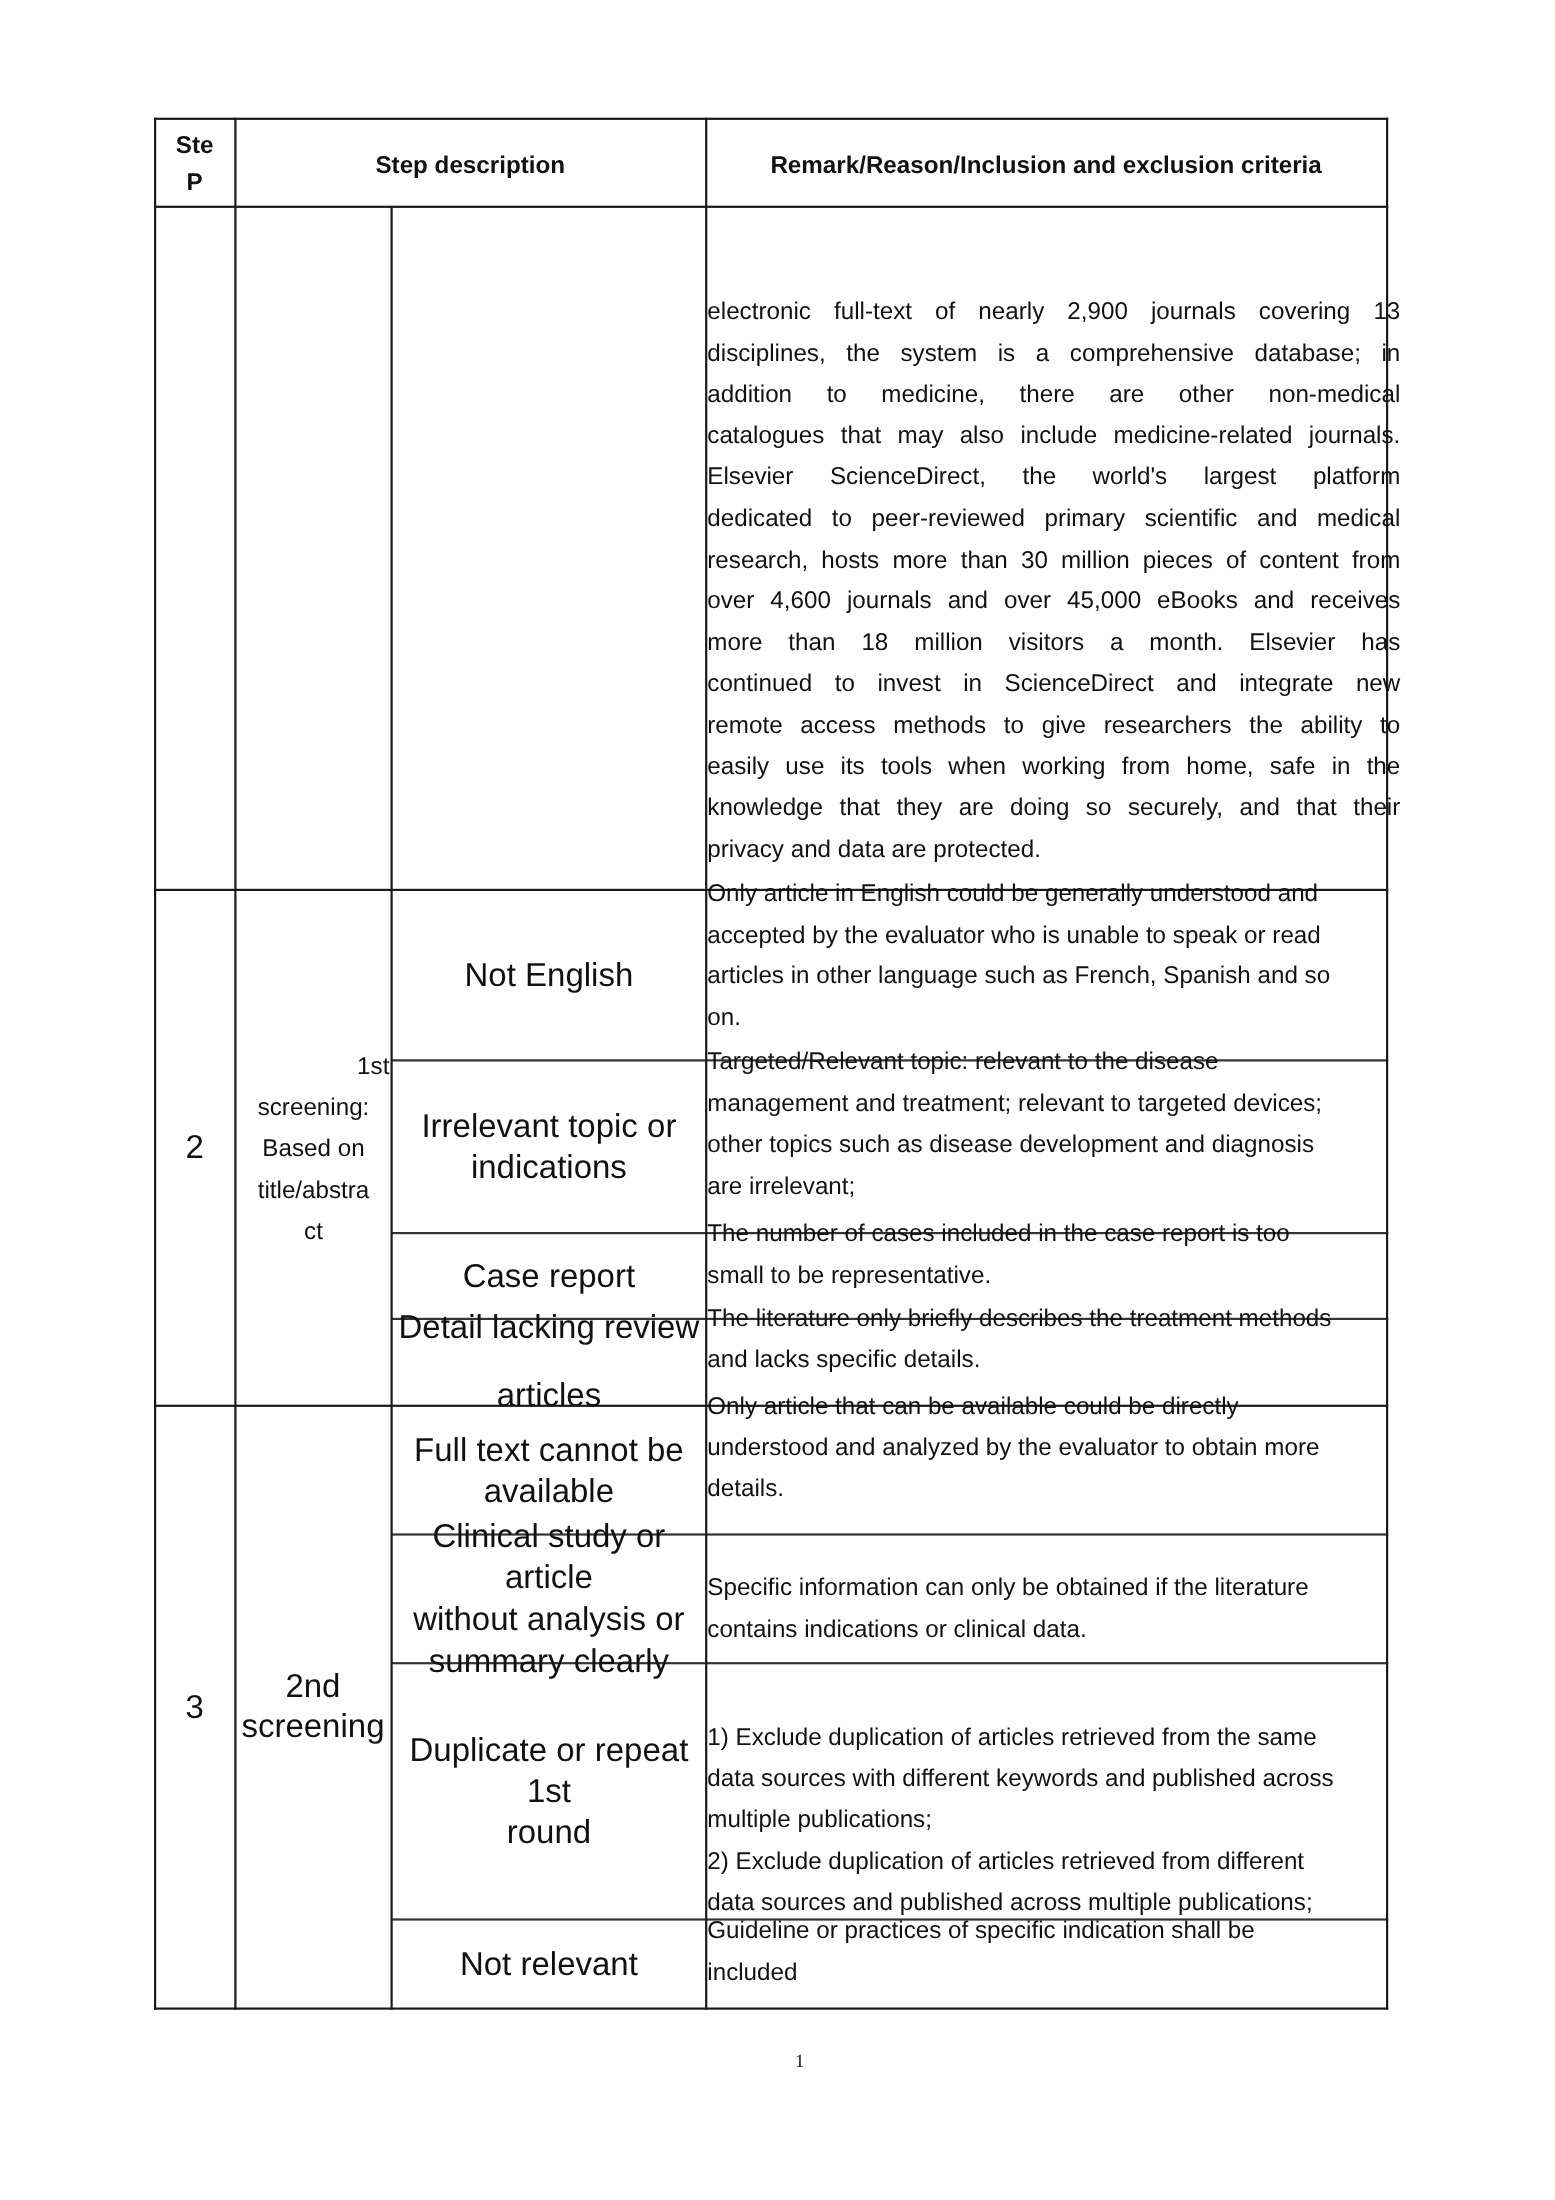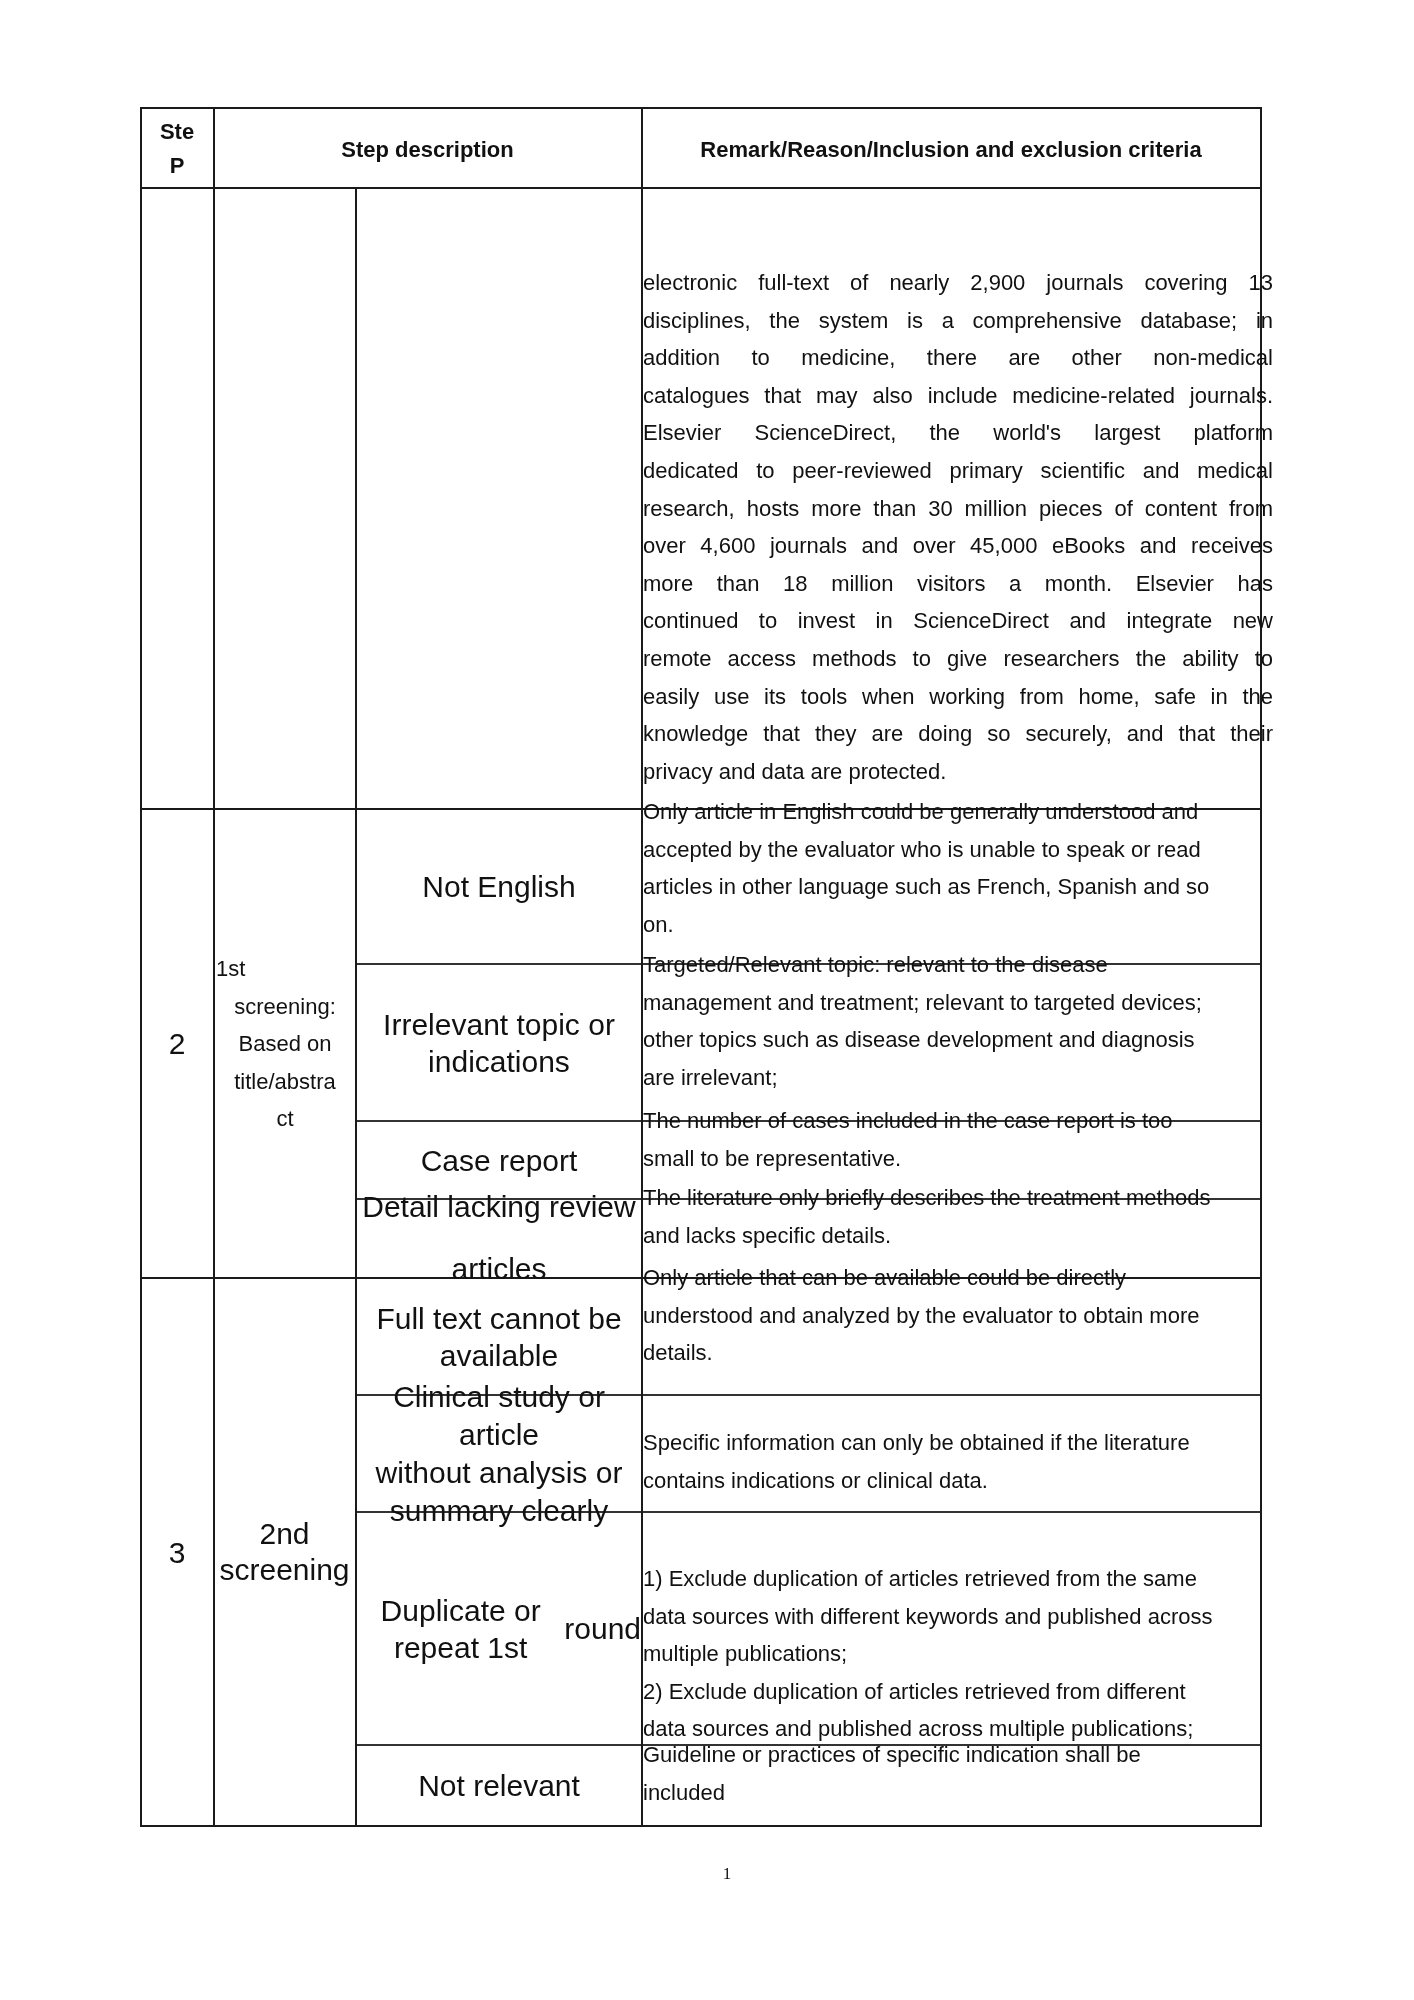--- a/index.html
+++ b/index.html
@@ -67,21 +67,21 @@
   <span class="ln">remote access methods to give researchers the ability to</span>
   <span class="ln">easily use its tools when working from home, safe in the</span>
   <span class="ln">knowledge that they are doing so securely, and that their</span>
   <span class="ln last">privacy and data are protected.</span>
 </div>
 
 <div class="cell" style="left:141px;top:809px;width:72px;height:468px;">
   <span>2</span>
 </div>
 <div style="position:absolute;left:216px;top:950px;width:138px;font-size:22px;line-height:37.6px;text-align:center;">
-  <div style="text-align:left;">1st</div>
+  <div style="text-align:right;">1st</div>
   <div>screening:</div>
   <div>Based on</div>
   <div>title/abstra</div>
   <div>ct</div>
 </div>
 
 <div class="cell" style="left:357px;top:809px;width:284px;height:155px;">
   <span>Not English</span>
 </div>
 <div class="cell" style="left:357px;top:964px;width:284px;height:157px;flex-direction:column;">
@@ -127,21 +127,21 @@
 
 <div class="cell" style="left:357px;top:1278px;width:284px;height:117px;flex-direction:column;">
   <span>Full text cannot be</span>
   <span>available</span>
 </div>
 <div class="cell" style="left:357px;top:1395px;width:284px;height:117px;flex-direction:column;line-height:38px;">
   <span>Clinical study or article</span>
   <span>without analysis or</span>
   <span>summary clearly</span>
 </div>
-<div class="cell" style="left:357px;top:1512px;width:284px;height:233px;flex-direction:row;">
+<div class="cell" style="left:357px;top:1512px;width:284px;height:233px;flex-direction:column;">
   <span>Duplicate or repeat 1st</span>
   <span>round</span>
 </div>
 <div class="cell" style="left:357px;top:1745px;width:284px;height:81px;">
   <span>Not relevant</span>
 </div>
 
 <div class="remark" style="top:1259px;">
   <span class="ln">Only article that can be available could be directly</span>
   <span class="ln">understood and analyzed by the evaluator to obtain more</span>

